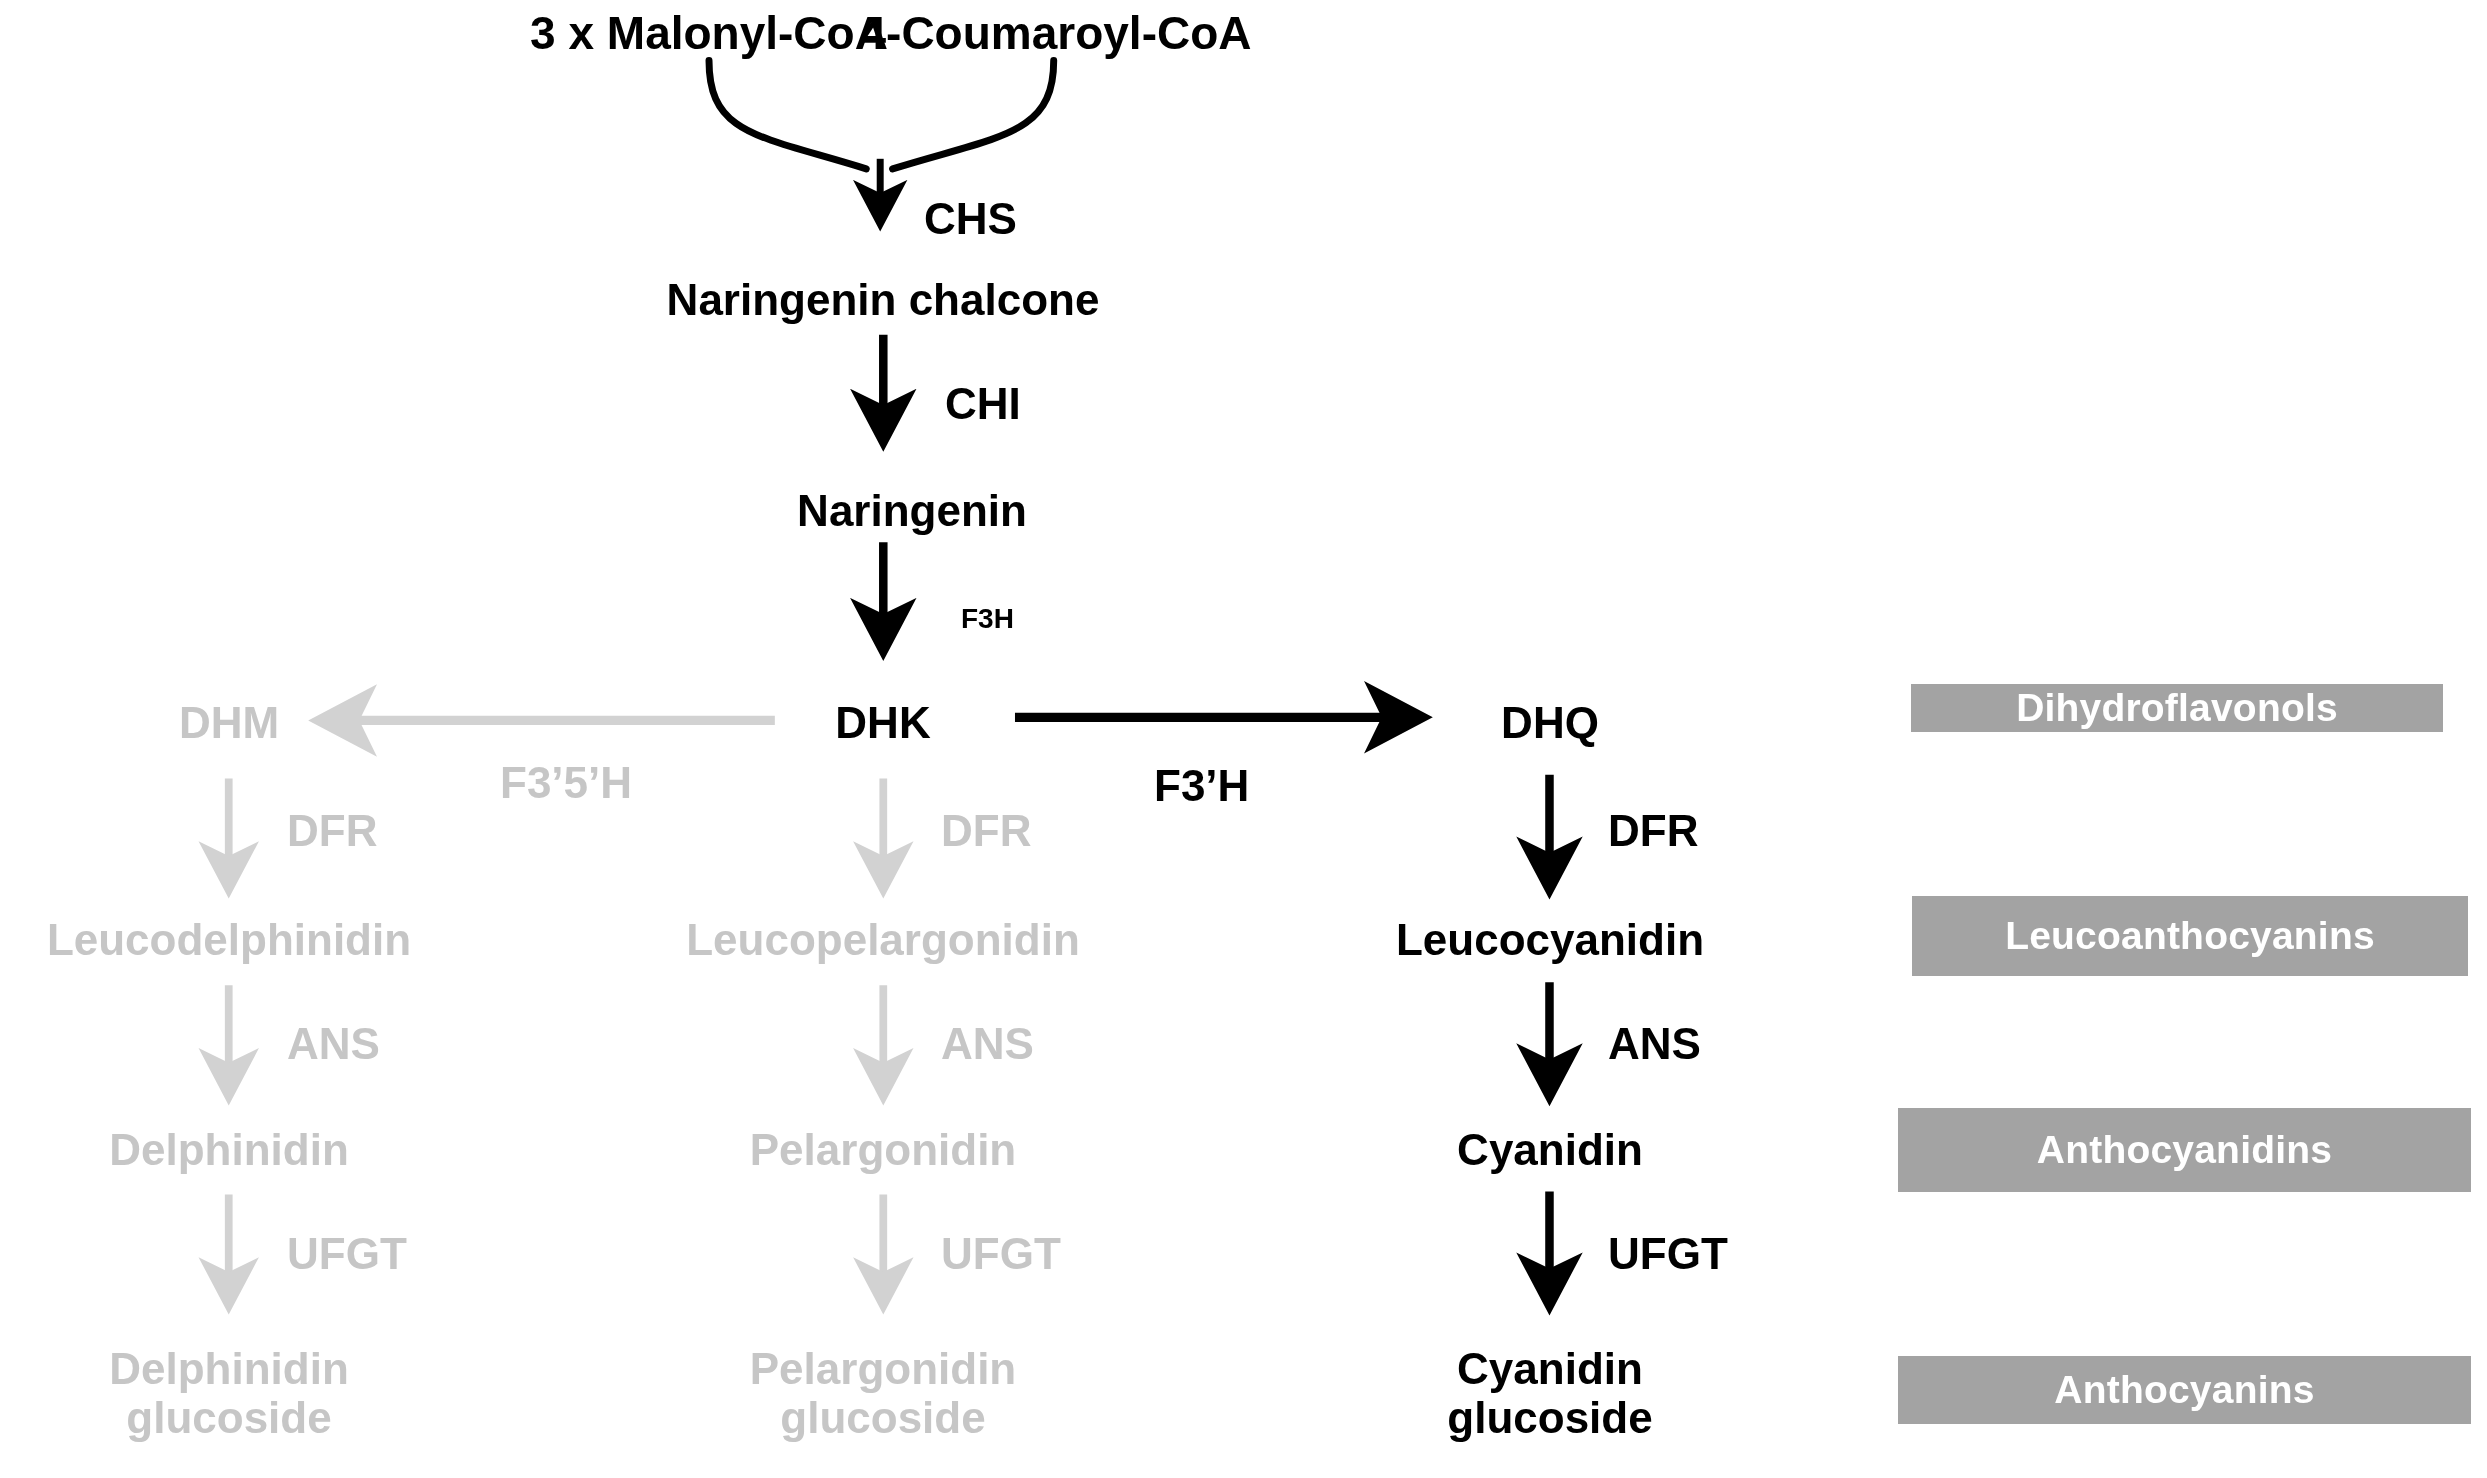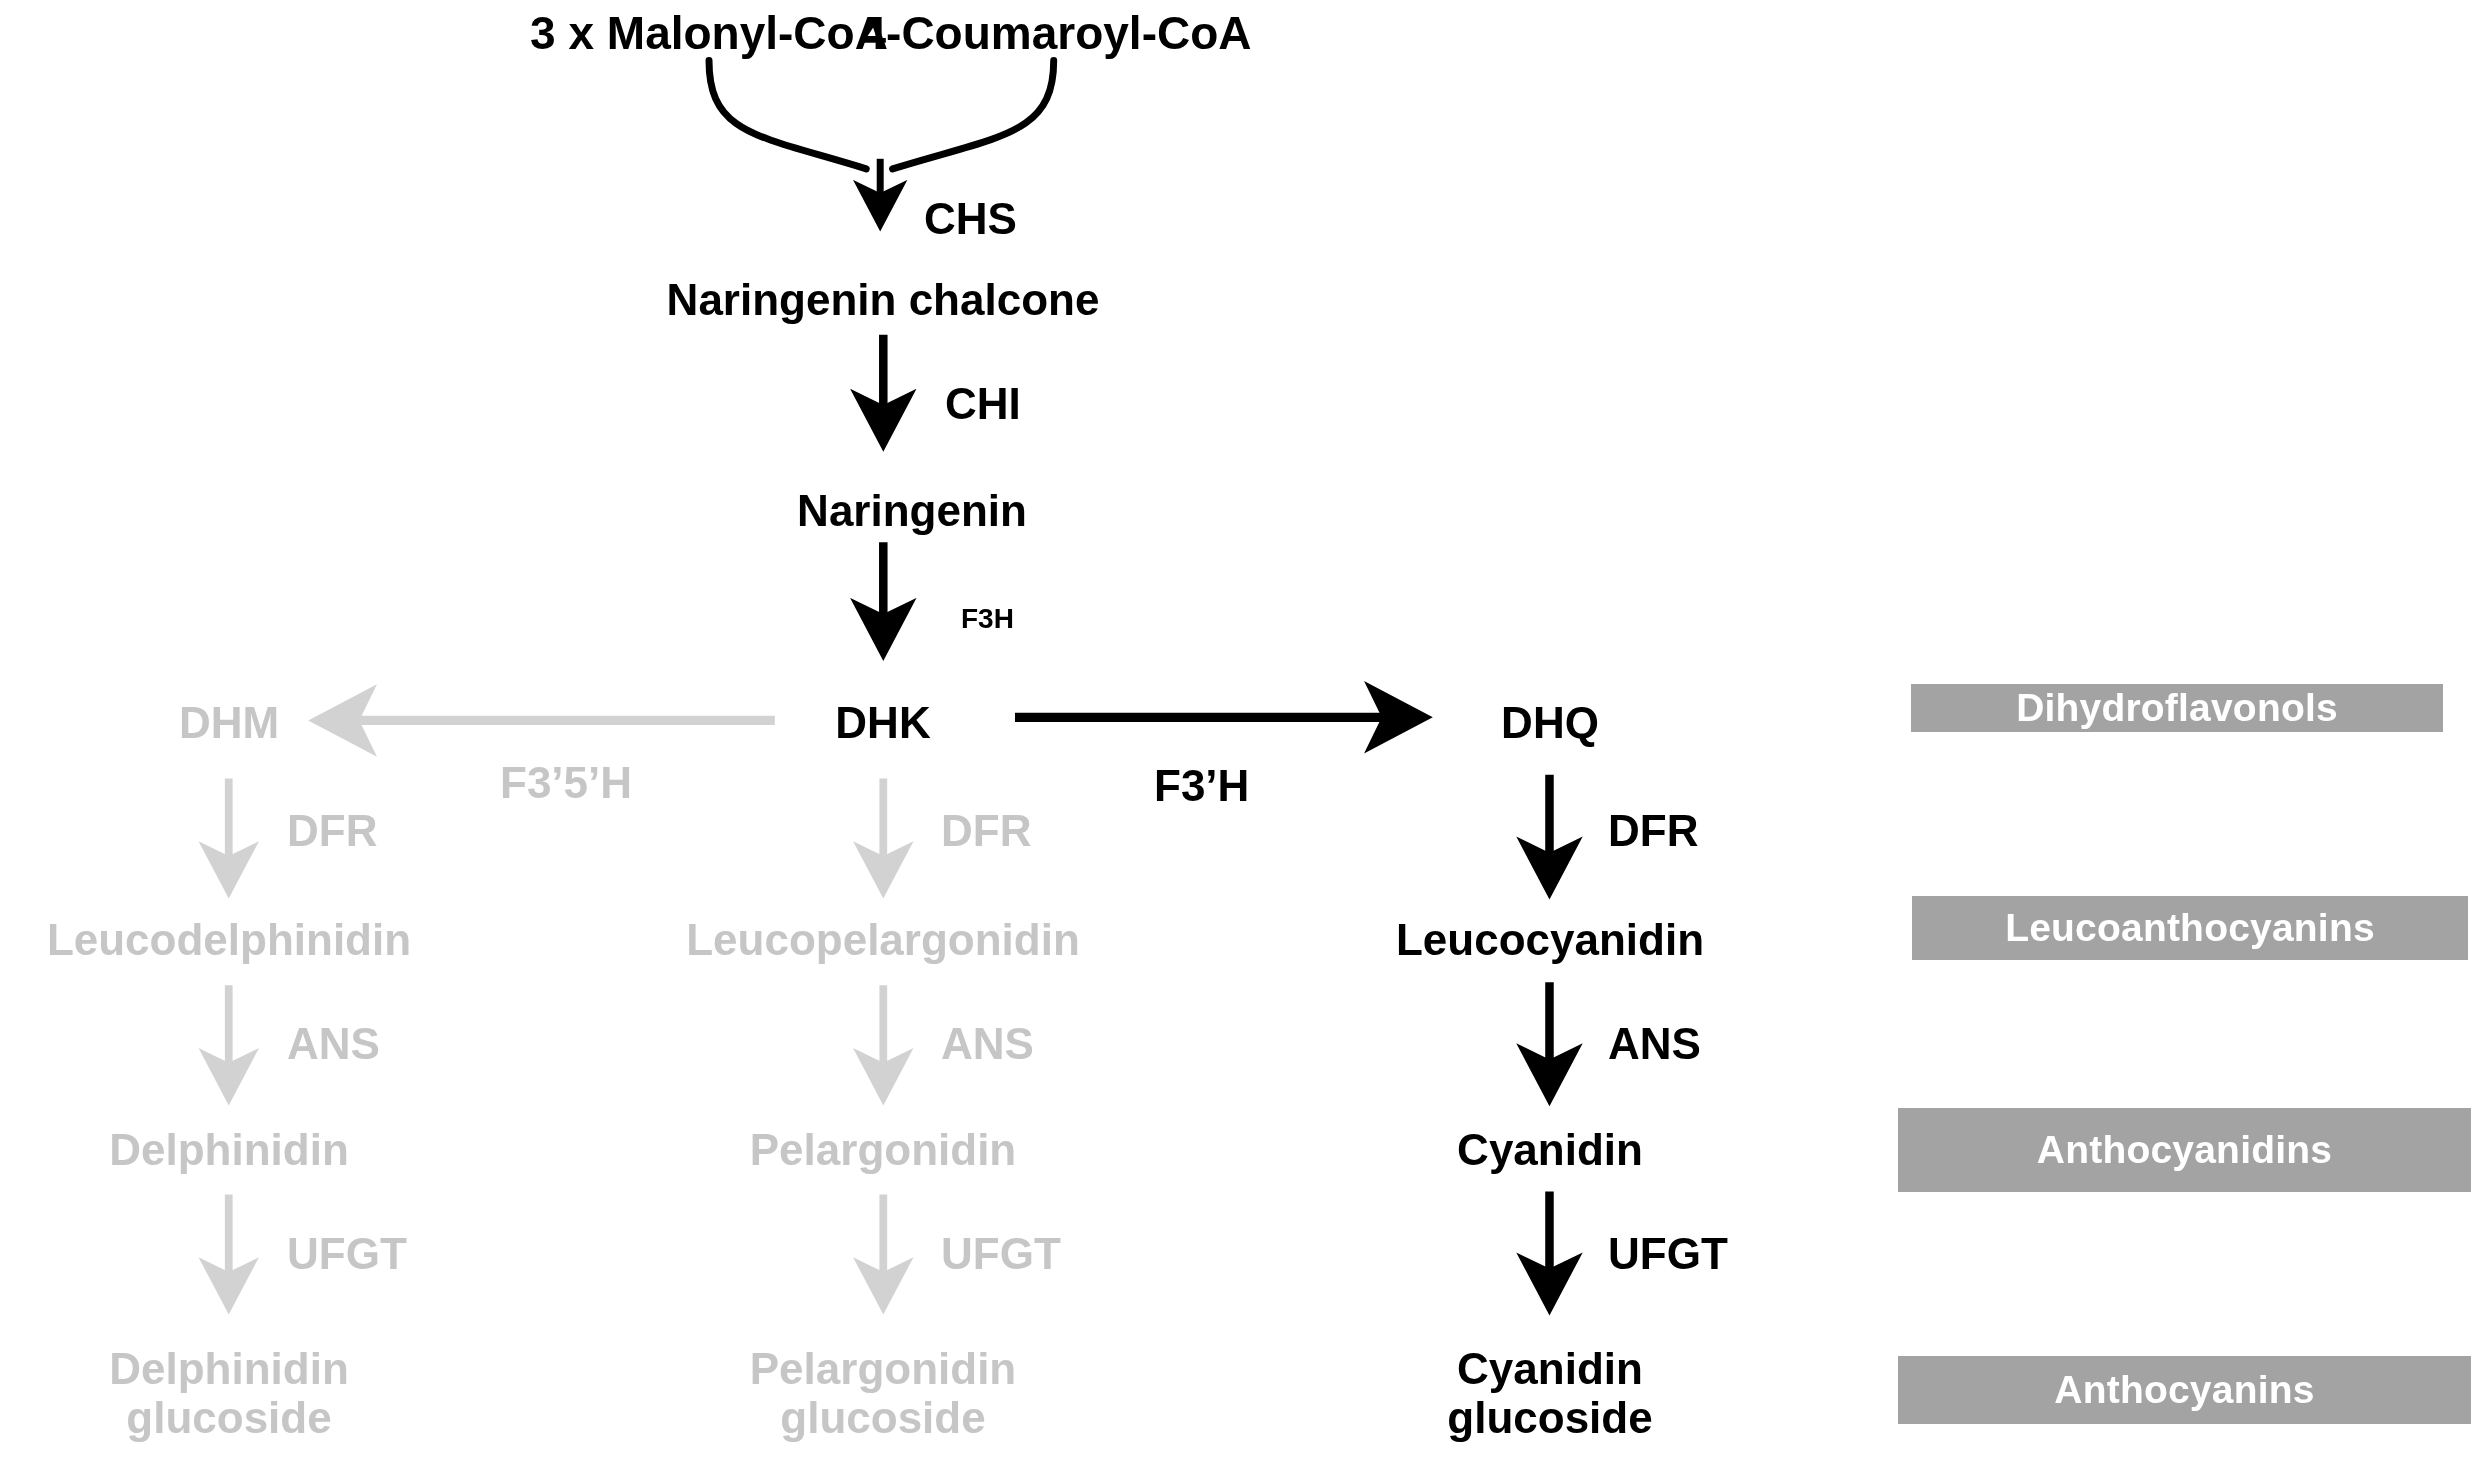--- a/index.html
+++ b/index.html
@@ -154,20 +154,20 @@
 
   <div class="node active" style="left:1550px; top:1150px; font-size:44px;">Cyanidin</div>
 
   <div class="enz active" style="left:1608px; top:1254px; font-size:44px;">UFGT</div>
 
   <div class="node active" style="left:1550px; top:1393px; font-size:44px;">Cyanidin
 glucoside</div>
 
   <div class="cat-box" style="left:1911px; top:684px; width:532px; height:48px; font-size:39px;">Dihydroflavonols</div>
 
-  <div class="cat-box" style="left:1912px; top:896px; width:556px; height:64px; font-size:39px;">Leucoanthocyanins</div>
+  <div class="cat-box" style="left:1912px; top:896px; width:556px; height:80px; font-size:39px;">Leucoanthocyanins</div>
 
   <div class="cat-box" style="left:1898px; top:1108px; width:573px; height:84px; font-size:39px;">Anthocyanidins</div>
 
   <div class="cat-box" style="left:1898px; top:1356px; width:573px; height:68px; font-size:39px;">Anthocyanins</div>
 
 </div>
 
 
 </body></html>

